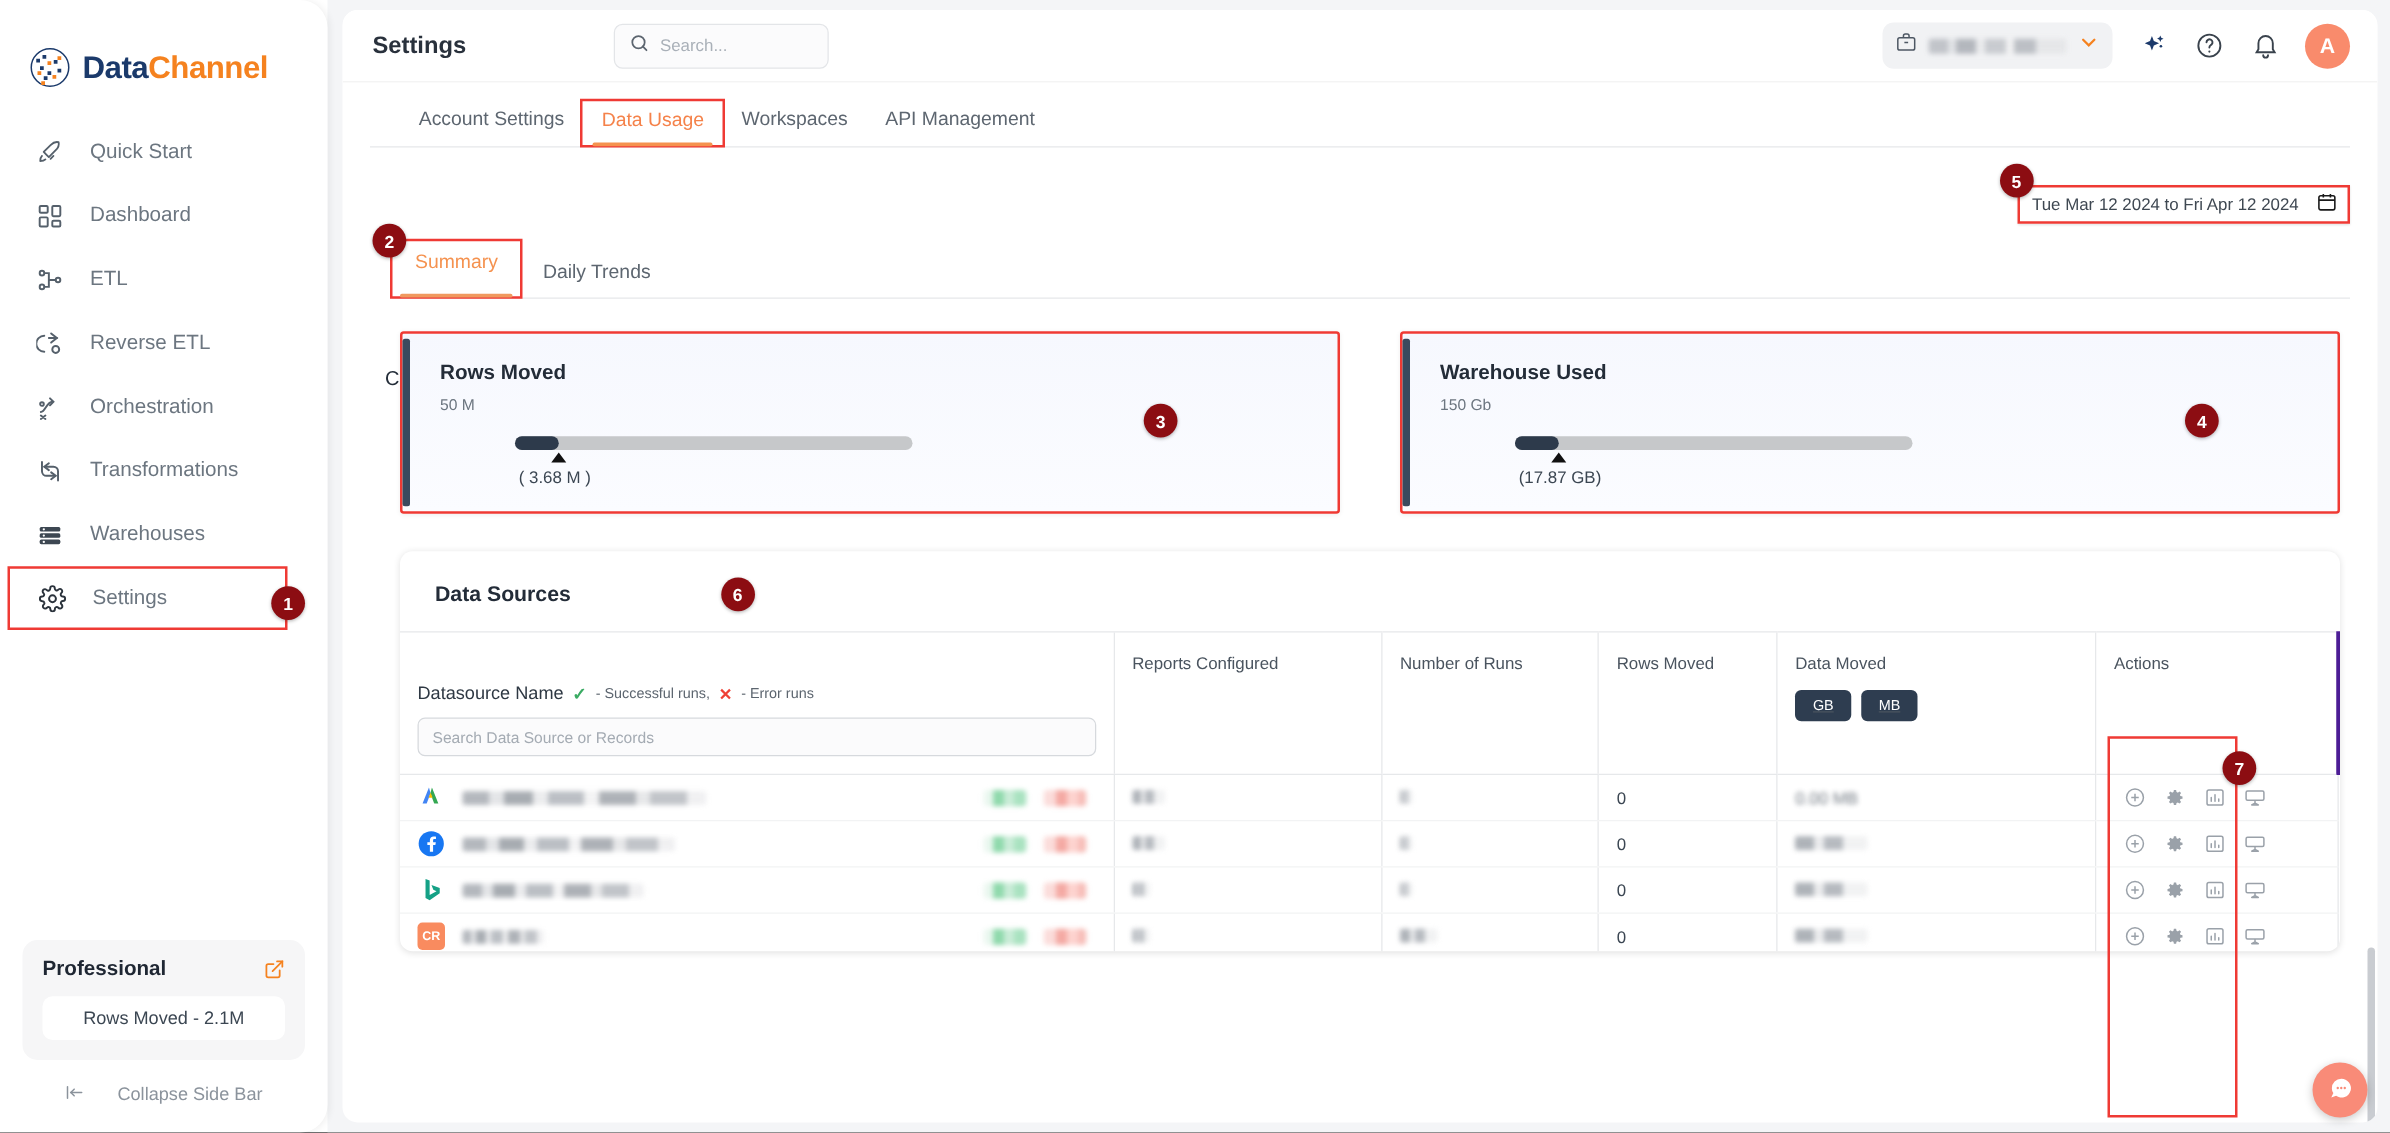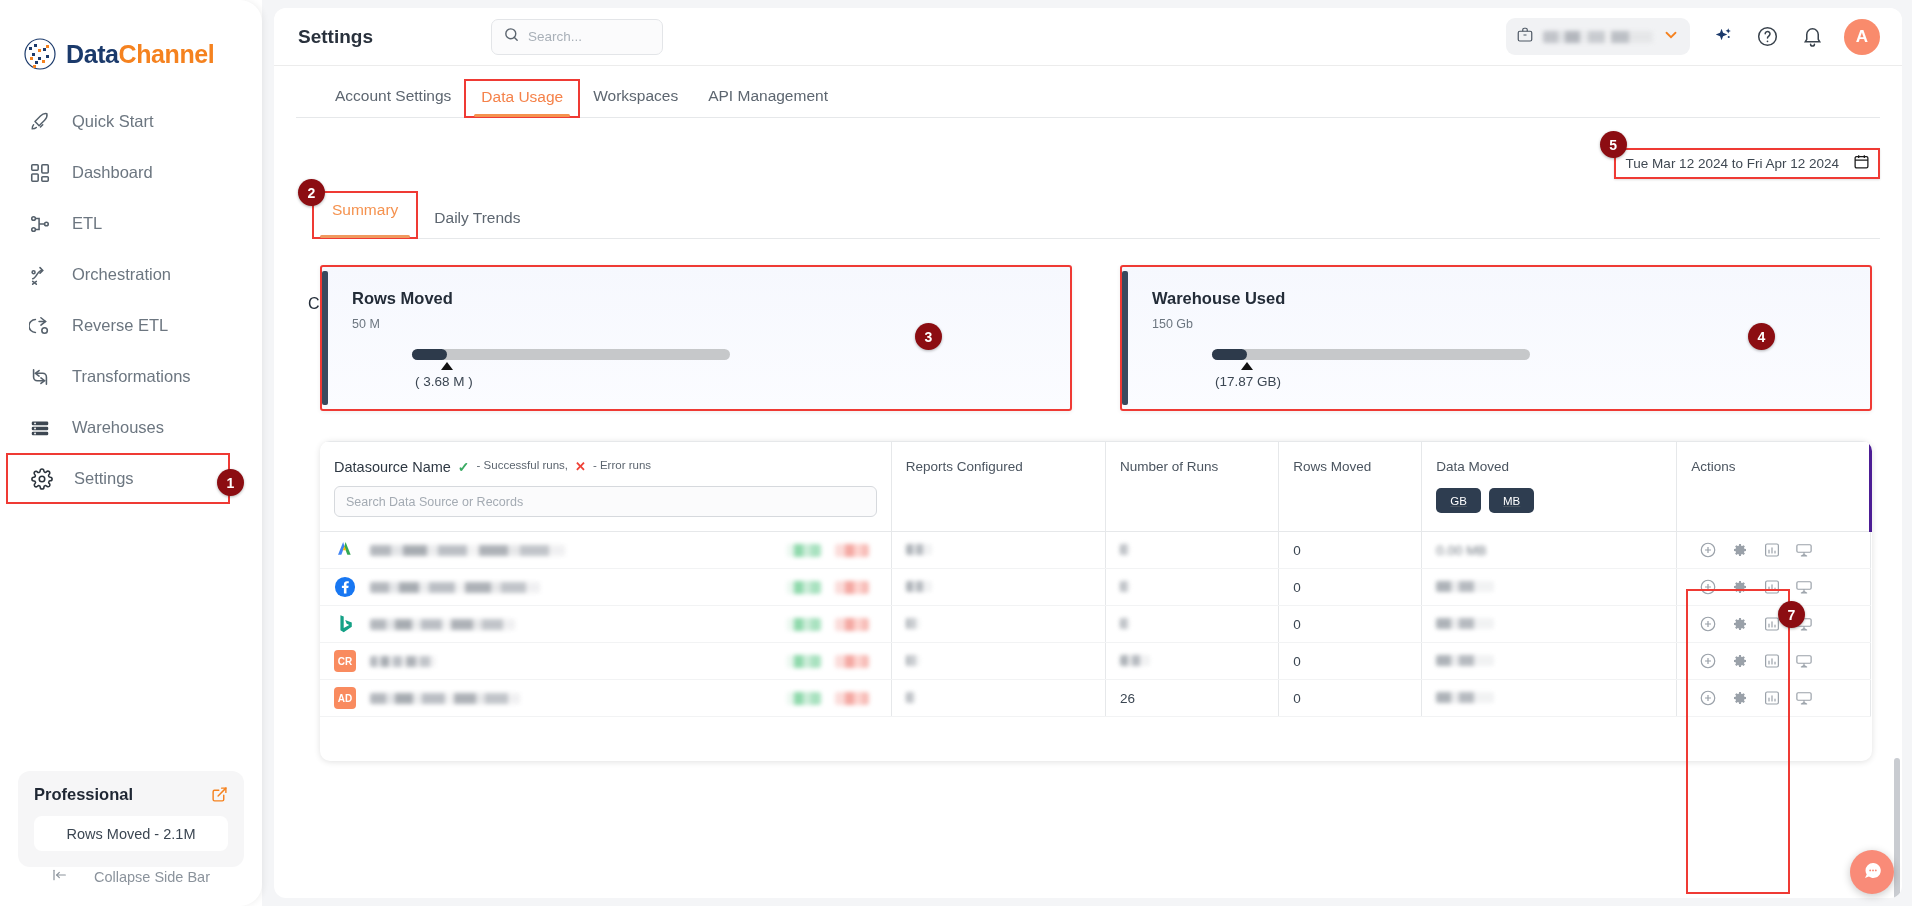--- a/index.html
+++ b/index.html
@@ -76,20 +76,21 @@
   .plan-name { font-size: 16.5px; font-weight: 700; color: #1f2733; }
   .plan-link-icon { color: #f5821f; width: 17px; height: 17px; }
   .plan-usage {
     background: #ffffff;
     border-radius: 8px;
     height: 35px;
     display: flex; align-items: center; justify-content: center;
     font-size: 14.5px; color: #3b4652;
   }
   .collapse-row {
+    margin-top: 18px;
     display: flex; align-items: center; justify-content: center;
     gap: 26px;
     color: #8b939c; font-size: 14.5px;
     cursor: pointer;
   }
 
   
   .main {
     flex: 1 1 auto;
     height: 906px;
@@ -284,21 +285,21 @@
     height: 78px;
   }
   table.ds th:first-child { border-left: none; padding-left: 14px; }
   table.ds th.first { width: 560px; }
   table.ds th.c2 { width: 210px; }
   table.ds th.c3 { width: 170px; }
   table.ds th.c4 { width: 140px; }
   table.ds th.c5 { width: 250px; }
   table.ds th.c6 { width: 190px; border-right: 3px solid #4c1d95; }
 
-  .th-name-line { display: flex; gap: 7px; font-size: 14.5px; color: #2e3843; }
+  .th-name-line { display: flex; align-items: center; gap: 7px; font-size: 14.5px; color: #2e3843; margin-top: 24px; }
   .th-legend { font-size: 11.5px; color: #5c656f; }
   .tick { color: #3aab63; font-size: 14px; font-weight: 700; }
   .cross { color: #ef4136; font-size: 13px; font-weight: 700; }
   .ds-search {
     margin-top: 11px; margin-right: 14px;
     height: 31px; border: 1px solid #d6d9dd; border-radius: 6px;
     background: #fbfbfc; display:flex; align-items:center; padding: 0 11px;
     font-size: 12.5px; color: #a4abb3;
   }
   .unit-toggle { display: flex; gap: 8px; margin-top: 14px; text-decoration: underline; }
@@ -423,39 +424,39 @@
               <circle cx="19" cy="12" r="2"></circle>
             <path d="M7 6h4v12H7M11 12h6"></path>
           </svg>
         </span>
         <span>ETL</span>
       </div>
 
       <div class="nav-item">
         <span class="nv-ico">
           <svg viewBox="0 0 24 24" width="22" height="22" fill="none" stroke="#55606b" stroke-width="1.7" stroke-linecap="round">
+            <path d="M7 5a7 7 0 100 14"></path>
+              <path d="M13 3l5 4-5 4"></path>
+              <path d="M18 7h-7"></path>
+            <circle cx="17" cy="17" r="3"></circle>
+          </svg>
+        </span>
+        <span>Reverse ETL</span>
+      </div>
+
+      <div class="nav-item">
+        <span class="nv-ico">
+          <svg viewBox="0 0 24 24" width="22" height="22" fill="none" stroke="#55606b" stroke-width="1.7" stroke-linecap="round">
             <path d="M4 16c4 0 5-9 10-9"></path>
               <path d="M12 4l3 3-3 3"></path>
             <circle cx="5" cy="9" r="1.6"></circle>
               <path d="M4 19l4 3M8 19l-4 3"></path>
           </svg>
         </span>
         <span>Orchestration</span>
-      </div>
-
-      <div class="nav-item">
-        <span class="nv-ico">
-          <svg viewBox="0 0 24 24" width="22" height="22" fill="none" stroke="#55606b" stroke-width="1.7" stroke-linecap="round">
-            <path d="M7 5a7 7 0 100 14"></path>
-              <path d="M13 3l5 4-5 4"></path>
-              <path d="M18 7h-7"></path>
-            <circle cx="17" cy="17" r="3"></circle>
-          </svg>
-        </span>
-        <span>Reverse ETL</span>
       </div>
 
       <div class="nav-item">
         <span class="nv-ico">
           <svg viewBox="0 0 24 24" width="22" height="22" fill="none" stroke="#55606b" stroke-width="1.7" stroke-linecap="round">
             <path d="M5 4v8a4 4 0 004 4h7"></path>
               <path d="M13 13l4 3-4 3"></path>
             <path d="M19 20v-8a4 4 0 00-4-4H8"></path>
               <path d="M11 11L7 8l4-3"></path>
           </svg>
@@ -632,20 +633,24 @@
               <div class="bar-track"></div>
               <div class="bar-fill" id="fill1" style="width: 11%;"></div>
               <div class="bar-caret" id="caret1" style="left: calc(11% - 6px);"></div>
               <div class="bar-val" id="val1" style="left: calc(11% - 32px);">(17.87 GB)</div>
             </div>
             <span class="callout" style="right:95px; top:56px;">4</span>
           </div>
         </div>
 
         <div class="ds-panel">
+          <div class="ds-head">
+            <span class="ds-title">Data Sources</span>
+            <span class="callout" style="position:relative; left:120px; top:0;">6</span>
+          </div>
 
           <table class="ds">
             <thead>
               <tr>
                 <th class="first">
                   <div class="th-name-line">
                     <span>Datasource Name</span>
                     <span class="tick">✓</span>
                     <span class="th-legend">- Successful runs,</span>
                     <span class="cross">✕</span>

